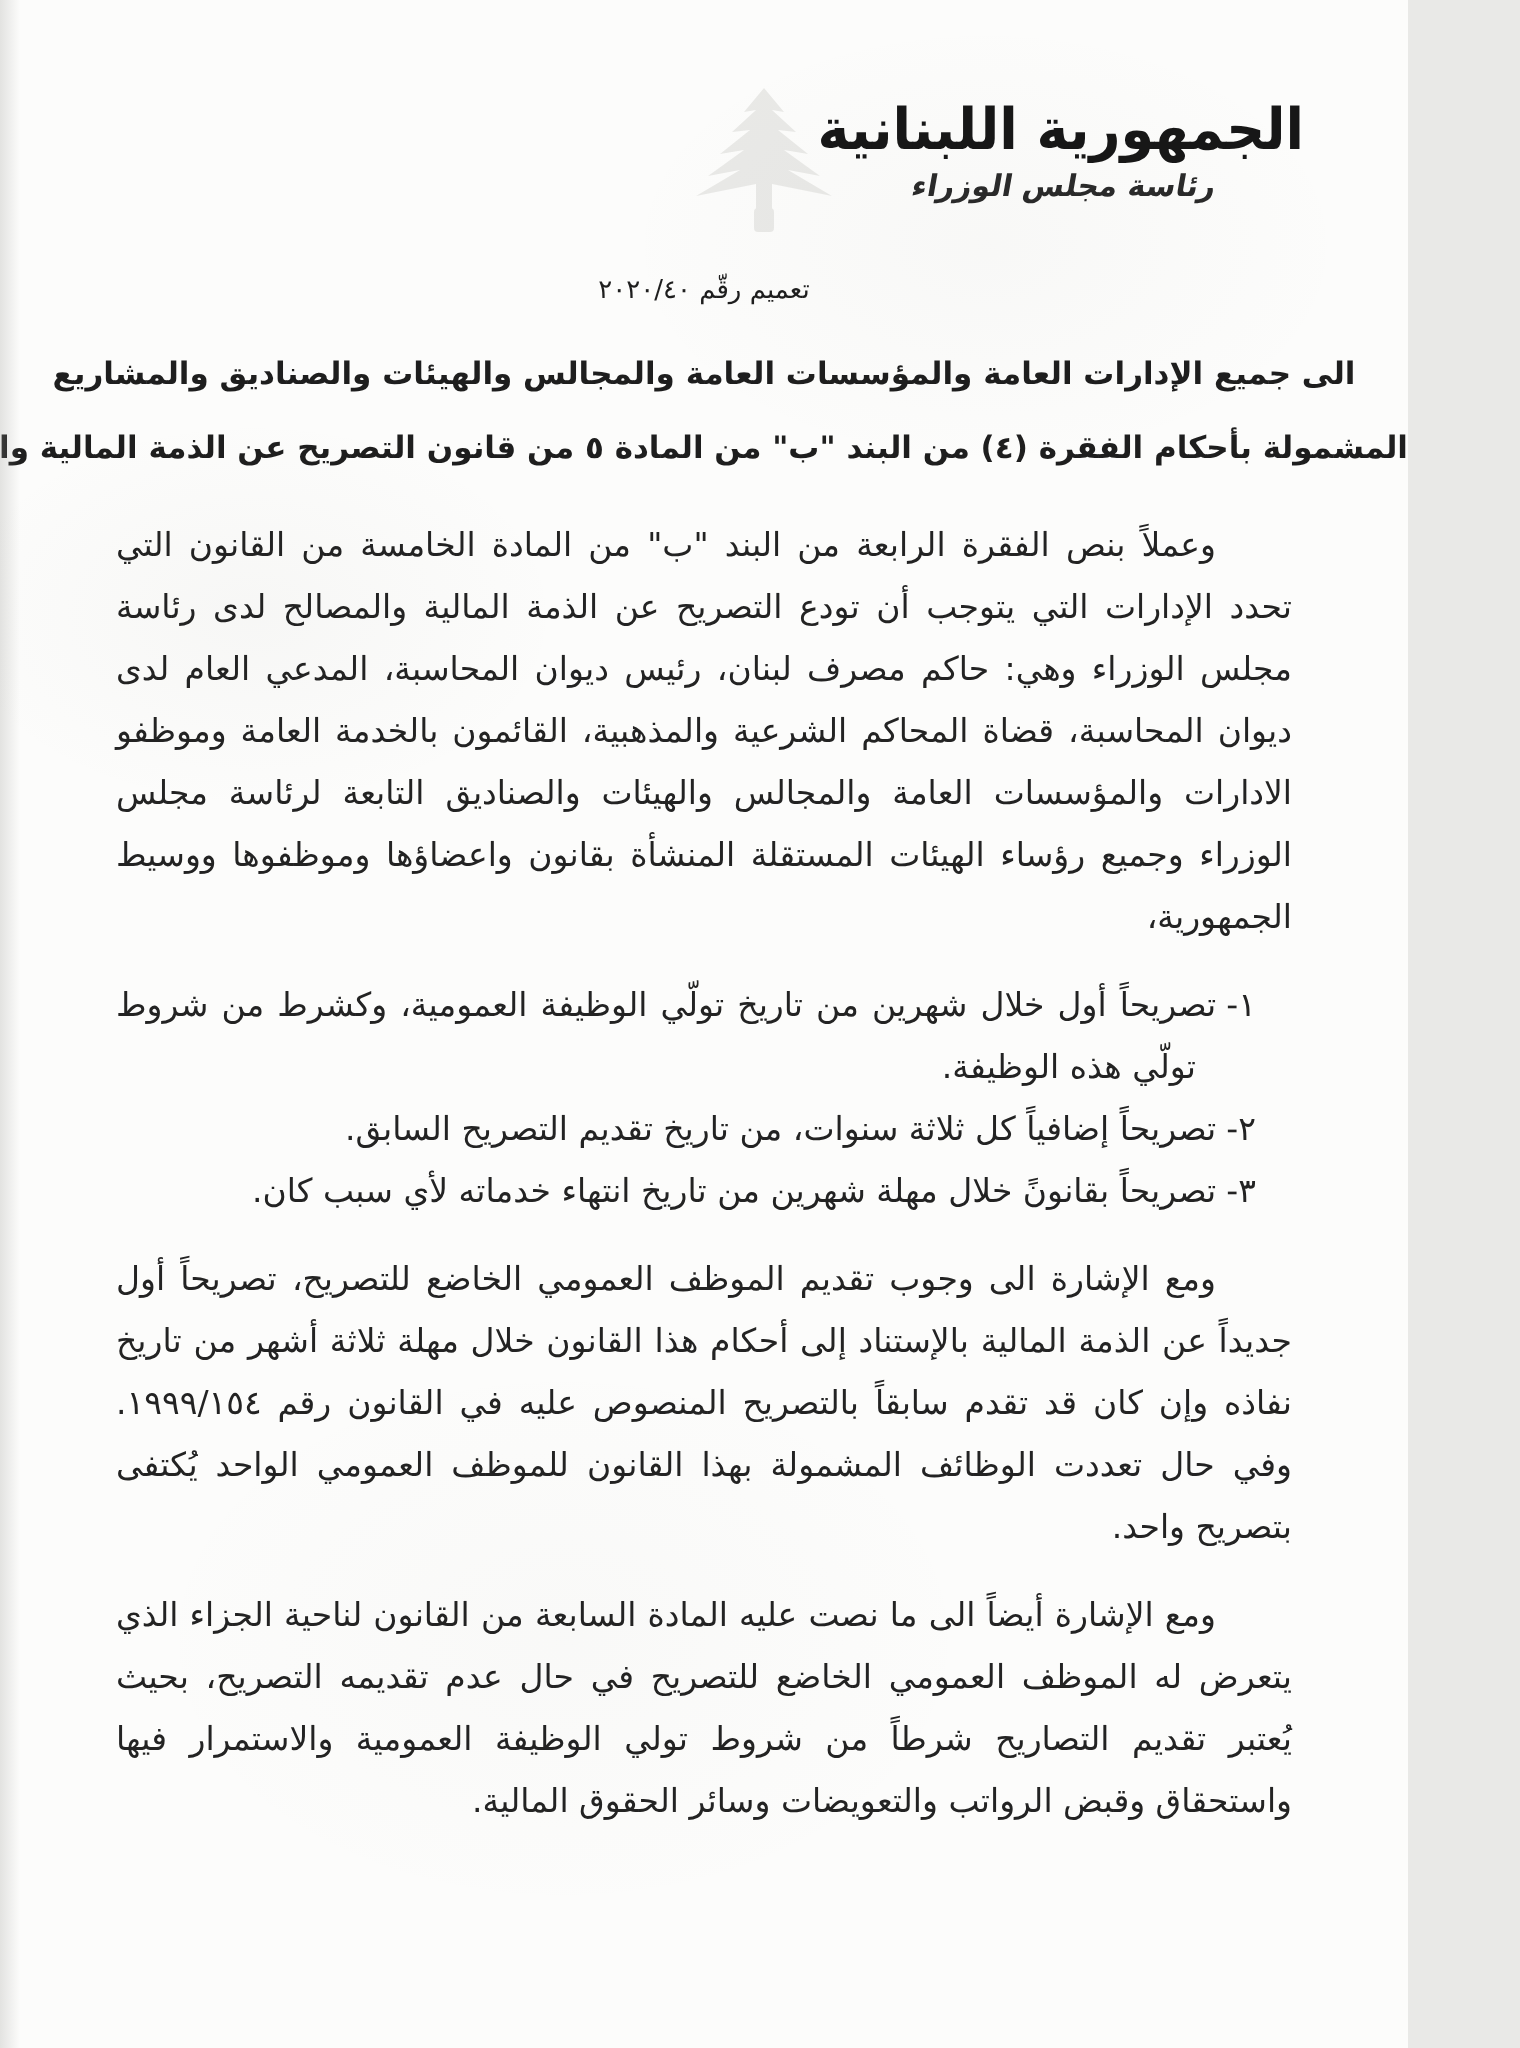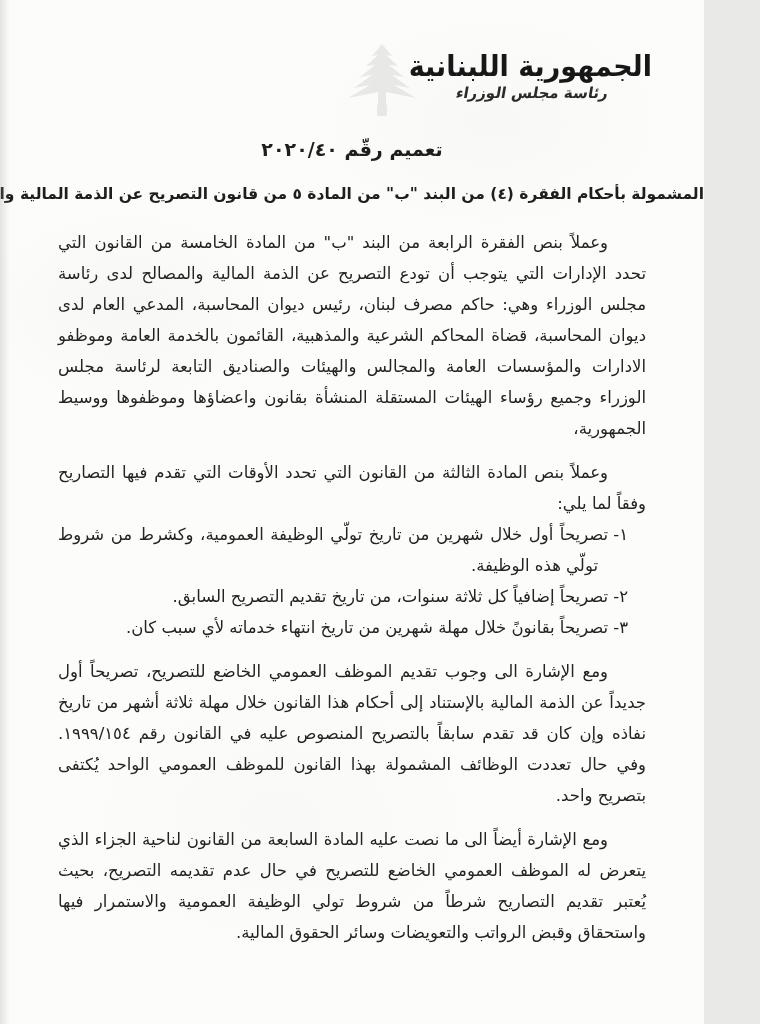--- a/index.html
+++ b/index.html
@@ -32,21 +32,21 @@
     font-size:27px;font-weight:bold;letter-spacing:-1.5px;line-height:1.2;
     transform:scaleY(1.06);color:#171717;white-space:nowrap;
   }
   .pm-office{
     margin-top:2px;font-size:15px;font-weight:bold;letter-spacing:0.5px;
     transform:skewX(-10deg);color:#2a2a2a;white-space:nowrap;
   }
   .cedar{position:absolute;left:334px;top:40px;opacity:0.28;}
   
   .title-block{direction:rtl;text-align:center;margin-top:6px;}
-  .circular-no{font-size:19px;font-weight:bold;color:#1e1e1e;}
+  .circular-no{font-size:13px;font-weight:normal;color:#1e1e1e;}
   .addressee{margin-top:16px;font-weight:bold;color:#1e1e1e;}
   .addressee div{font-size:15.5px;line-height:37px;white-space:nowrap;}
   
   .doc-body{
     direction:rtl;
     margin:14px 58px 0 58px;
     font-size:16.5px;line-height:31px;
     text-align:justify;color:#232323;
   }
   .para{margin:0 0 13px 0;text-indent:38px;}
@@ -74,27 +74,27 @@
           <path d="M48 4 L58 16 L52 15 L64 26 L55 25 L70 37 L58 35 L76 48 L60 45 L82 58 L52 52 L52 66 L44 66 L44 52 L14 58 L36 45 L20 48 L38 35 L26 37 L41 25 L32 26 L44 15 L38 16 Z"></path>
           <rect x="43" y="64" width="10" height="12" rx="2"></rect>
         </g>
       </svg>
     </div>
   </div>
 
   <div class="title-block">
     <div class="circular-no">تعميم رقّم ٢٠٢٠/٤٠</div>
     <div class="addressee">
+      <div>الى جميع الإدارات العامة والمؤسسات العامة والمجالس والهيئات والصناديق والمشاريع</div>
       <div>المشمولة بأحكام الفقرة (٤) من البند "ب" من المادة ٥ من قانون التصريح عن الذمة المالية والمصالح</div>
     </div>
   </div>
 
   <div class="doc-body">
     <p class="para">وعملاً بنص الفقرة الرابعة من البند "ب" من المادة الخامسة من القانون التي تحدد الإدارات التي يتوجب أن تودع التصريح عن الذمة المالية والمصالح لدى رئاسة مجلس الوزراء وهي: حاكم مصرف لبنان، رئيس ديوان المحاسبة، المدعي العام لدى ديوان المحاسبة، قضاة المحاكم الشرعية والمذهبية، القائمون بالخدمة العامة وموظفو الادارات والمؤسسات العامة والمجالس والهيئات والصناديق التابعة لرئاسة مجلس الوزراء وجميع رؤساء الهيئات المستقلة المنشأة بقانون واعضاؤها وموظفوها ووسيط الجمهورية،</p>
-    <p class="intro">وعملاً بنص المادة الثالثة من القانون التي تحدد الأوقات التي تقدم فيها التصاريح وفقاً لما يلي:</p>
 
     <div class="list">
       <div class="list-item">
         <span class="marker">١-</span><span>تصريحاً أول خلال شهرين من تاريخ تولّي الوظيفة العمومية، وكشرط من شروط تولّي هذه الوظيفة.</span>
       </div>
       <div class="list-item">
         <span class="marker">٢-</span><span>تصريحاً إضافياً كل ثلاثة سنوات، من تاريخ تقديم التصريح السابق.</span>
       </div>
       <div class="list-item">
         <span class="marker">٣-</span><span>تصريحاً بقانونً خلال مهلة شهرين من تاريخ انتهاء خدماته لأي سبب كان.</span>

